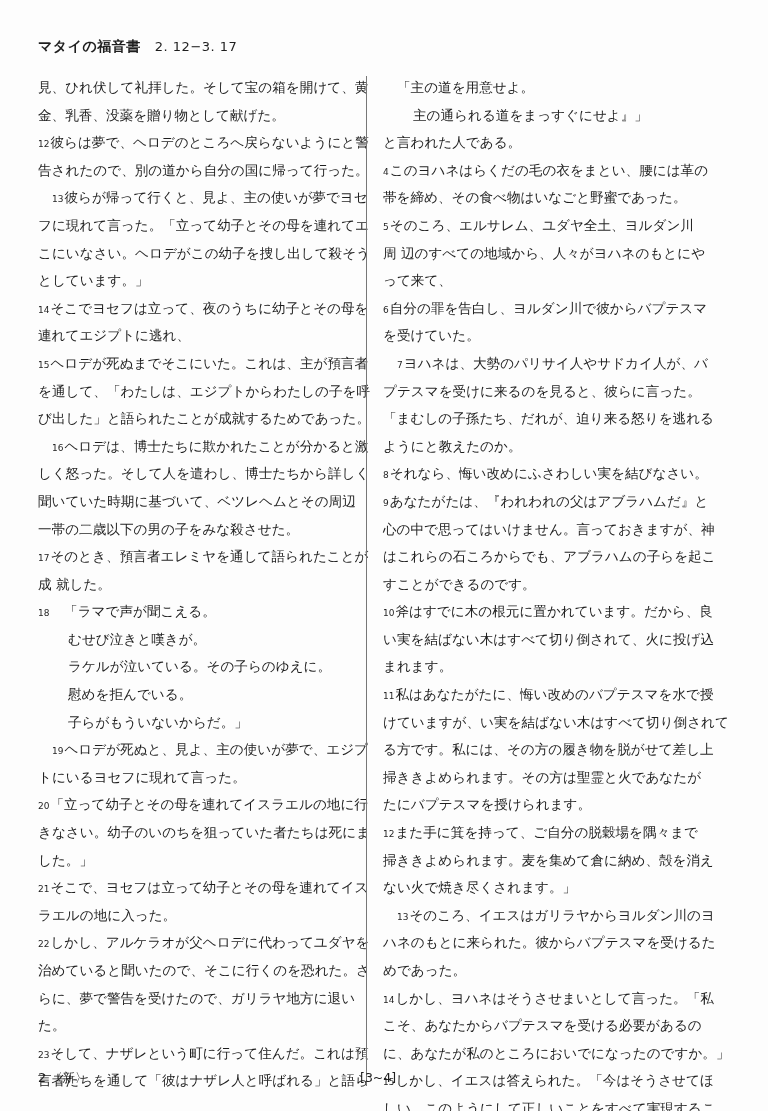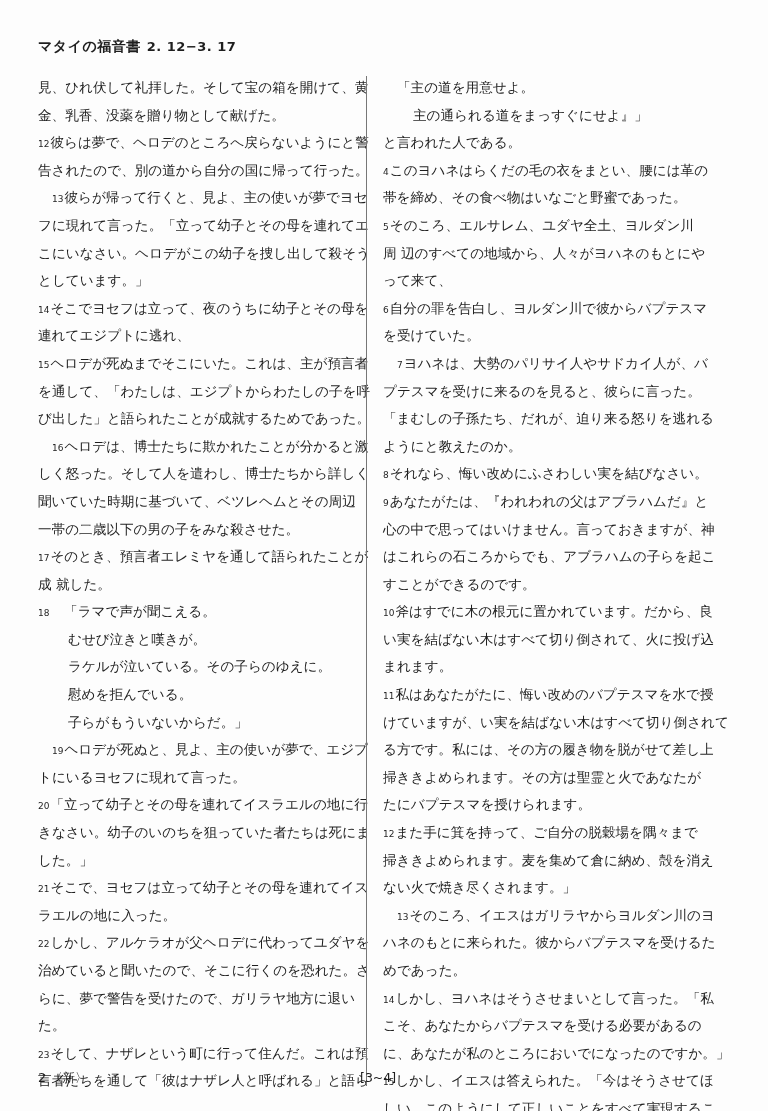--- a/index.html
+++ b/index.html
@@ -1,19 +1,19 @@
 <!DOCTYPE html>
 <html><head>
 <meta charset="utf-8">
 <style>
   html, body { margin:0; padding:0; }
   body { width:768px; height:1111px; background:#fdfdfd; position:relative; overflow:hidden;
          font-family:"DejaVu Sans", "Liberation Sans", sans-serif; color:#1e1e1e; }
   .header { position:absolute; left:38px; top:38px; font-size:14px; font-weight:bold; letter-spacing:0.5px; }
-  .header .ref { font-weight:bold; margin-left:6px; font-size:13px; }
+  .header .ref { font-weight:normal; margin-left:14px; font-size:13px; }
   .col { position:absolute; top:74px; width:326px; font-size:13.6px; line-height:27.6px; }
   .col.left { left:38px; }
   .col.right { left:383px; width:340px; }
   .divider { position:absolute; left:366px; top:76px; width:1px; height:1010px; background:#777; }
   .line { white-space:nowrap; height:27.6px; overflow:visible; }
   .vn { font-size:9px; margin-right:1px; vertical-align:baseline; }
   .ind1 { padding-left:14px; }
   .ind2 { padding-left:30px; }
   .footer-left { position:absolute; left:38px; top:1070px; font-size:12.5px; }
   .footer-mid { position:absolute; left:360px; top:1070px; font-size:12.5px; }

